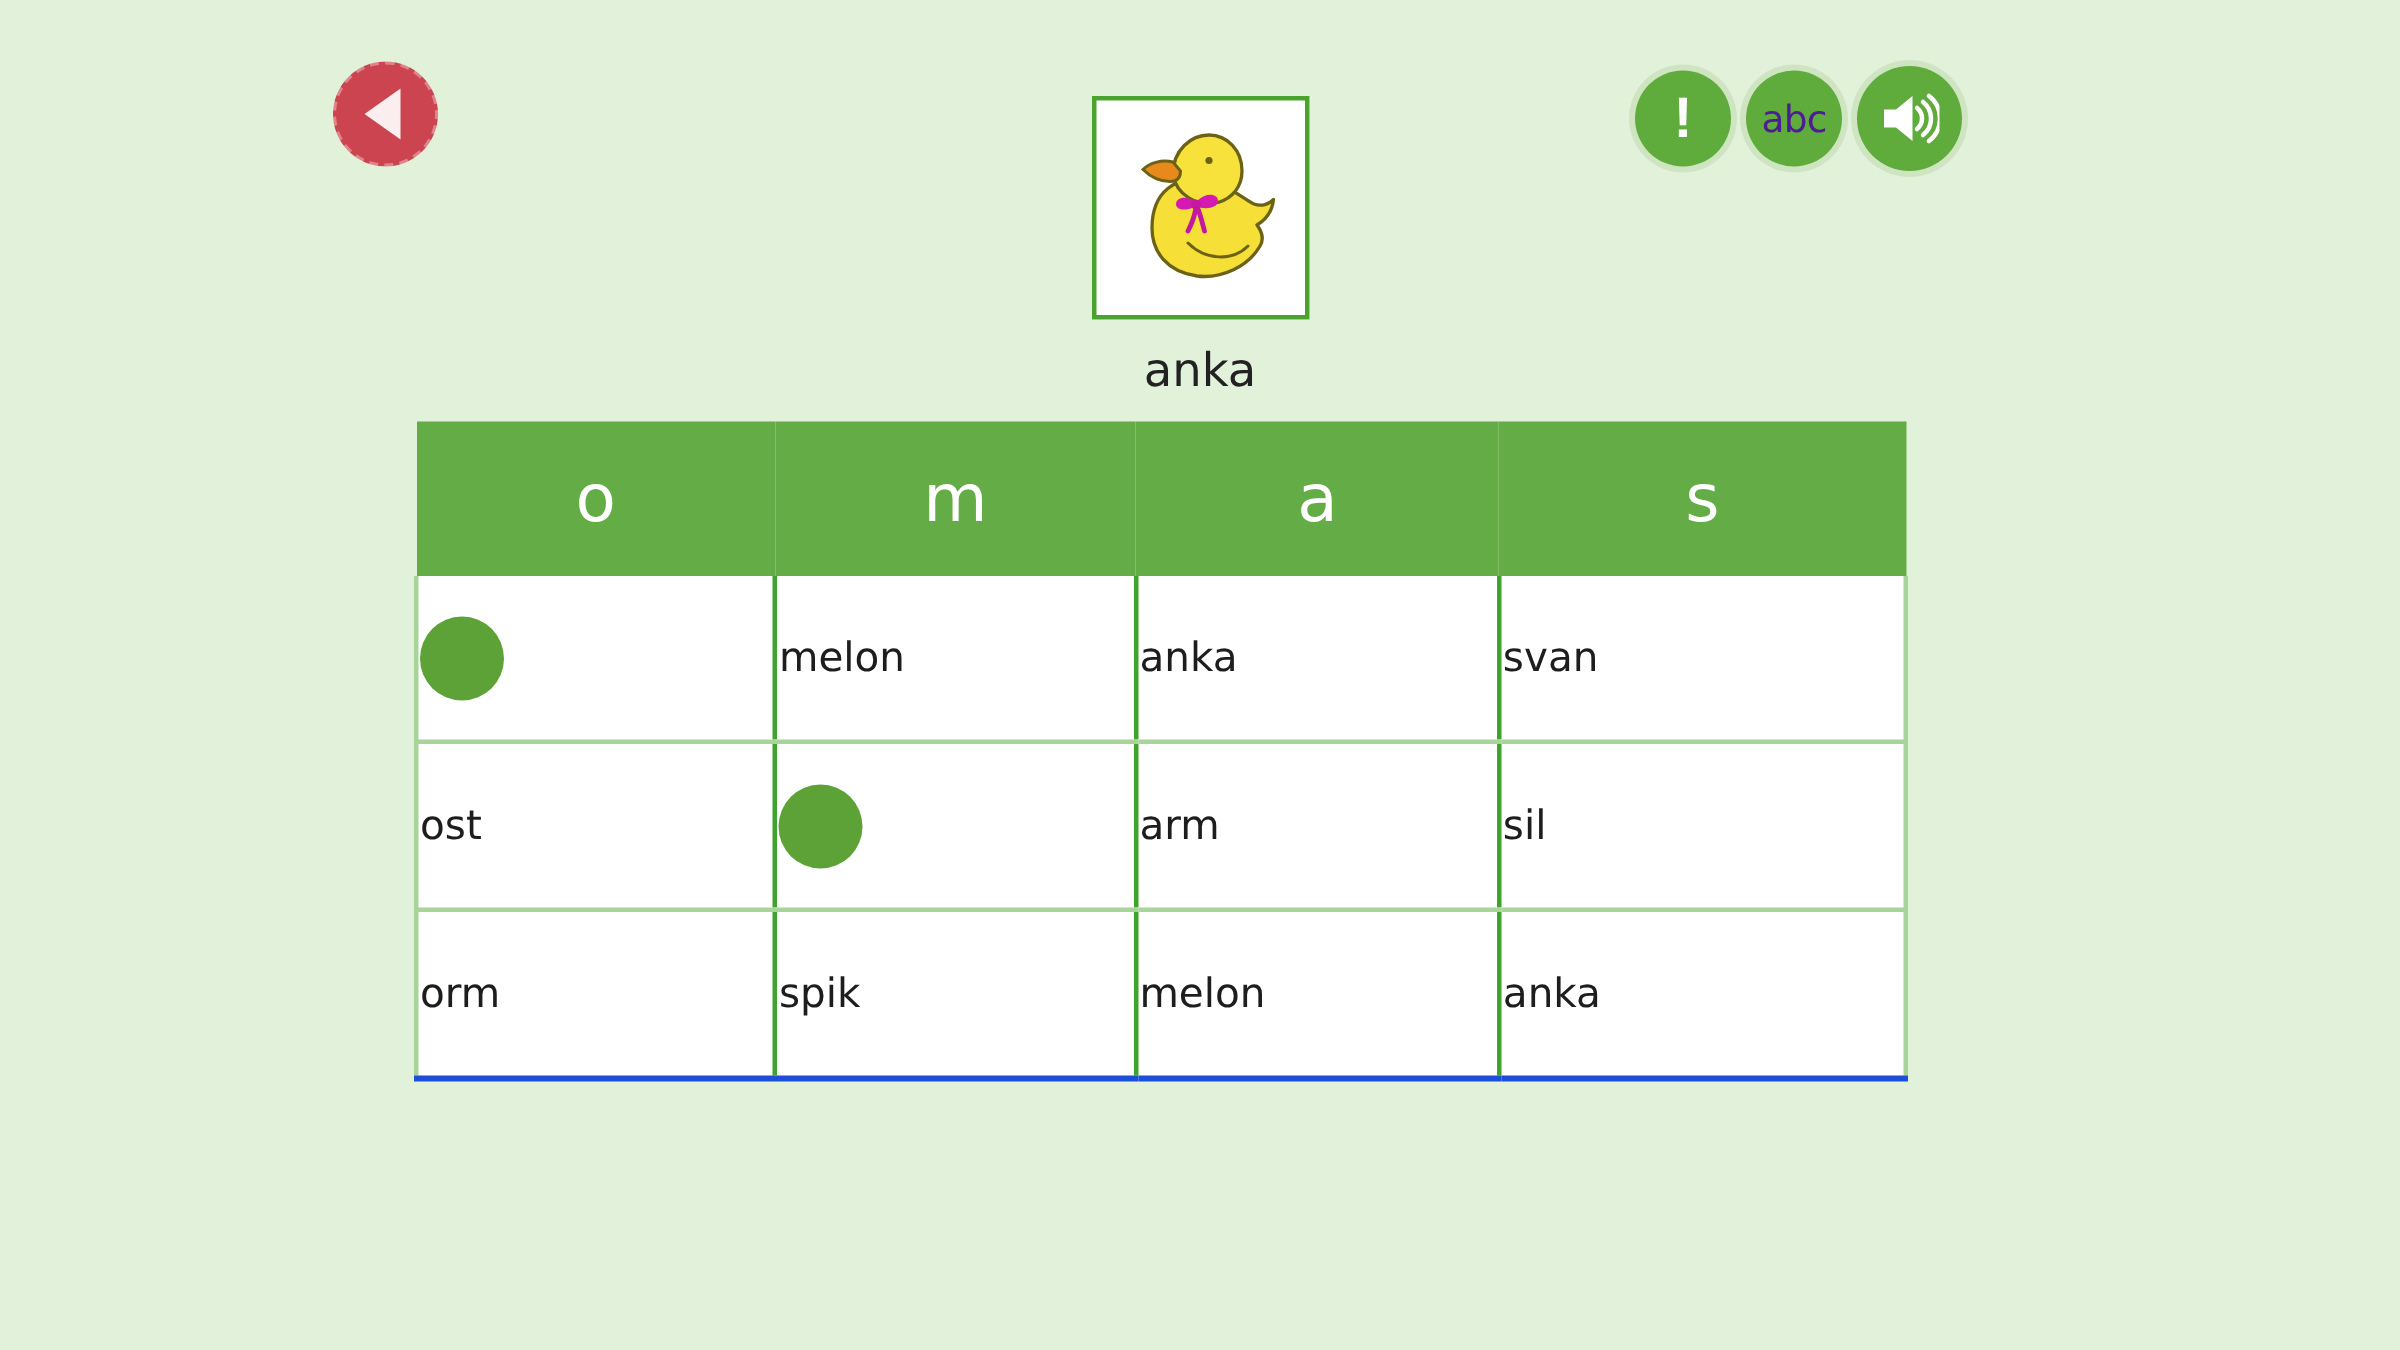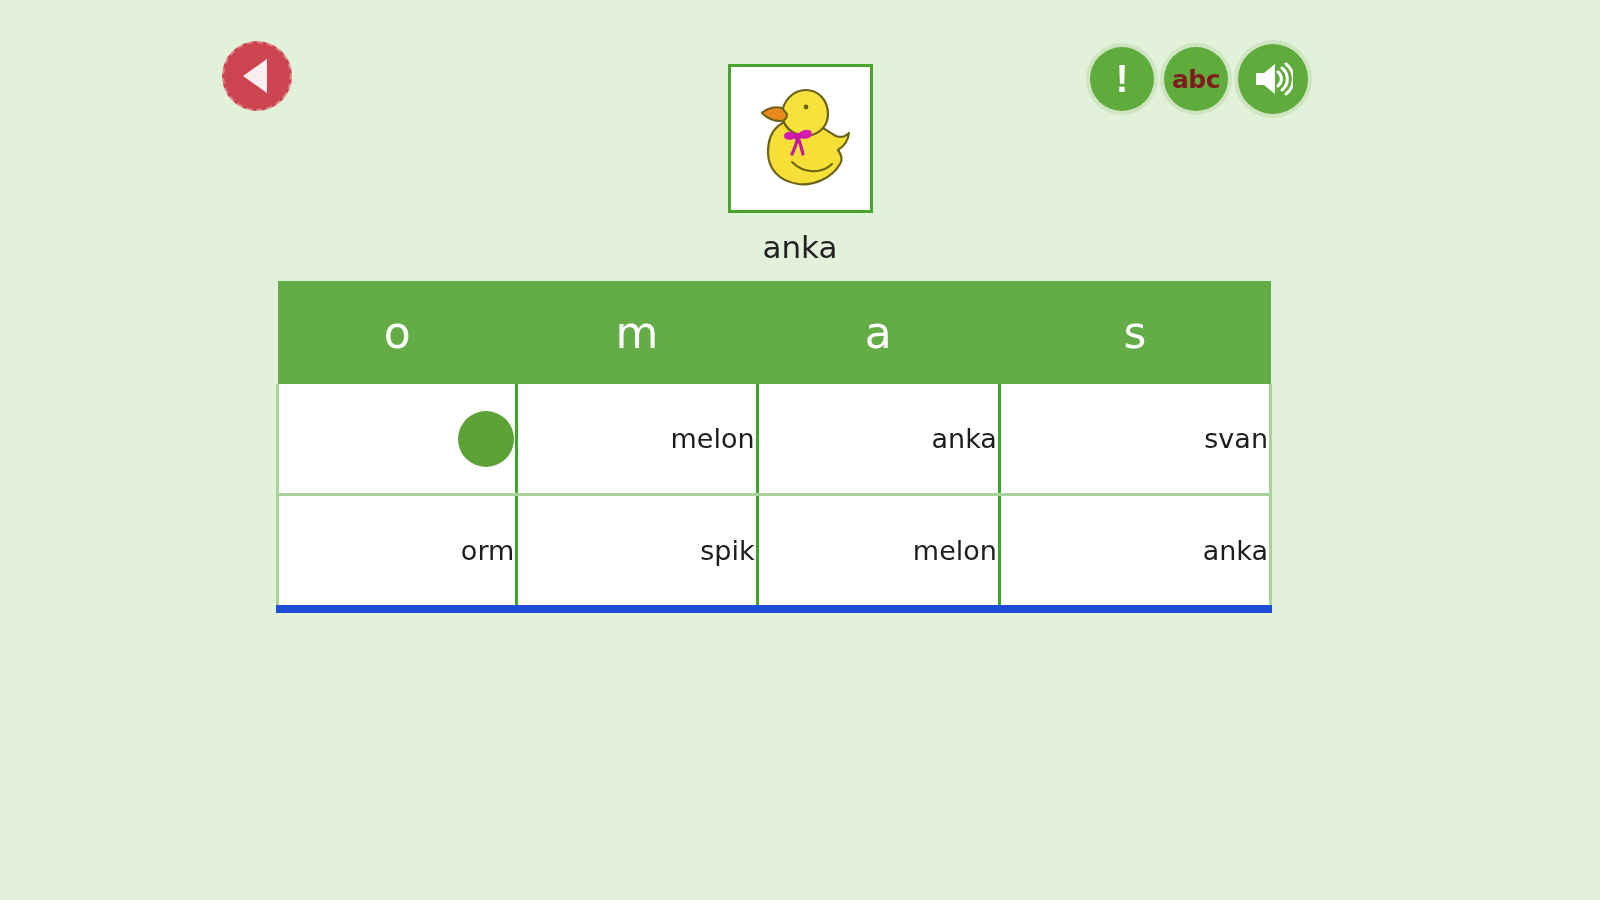--- a/index.html
+++ b/index.html
@@ -64,23 +64,23 @@
   }
   .round-btn.big { width: 70px; height: 70px; }
   .excl {
     color: #fff;
     font-size: 38px;
     font-weight: bold;
     line-height: 1;
     font-family: "Liberation Sans", sans-serif;
   }
   .abc {
-    color: #7f1d1d;
+    color: #4c1d95;
     font-size: 25px;
-    font-weight: bold;
+    font-weight: normal;
     letter-spacing: -0.5px;
     font-family: "DejaVu Sans", sans-serif;
   }
   
   .prompt {
     position: absolute;
     left: 0;
     right: 0;
     top: 64px;
     display: flex;
@@ -122,31 +122,31 @@
     font-size: 44px;
     font-weight: normal;
     height: 101px;
     text-align: center;
     border: none;
     font-family: "DejaVu Sans", sans-serif;
   }
   table.grid td {
     background: #ffffff;
     height: 107px;
-    text-align: right;
+    text-align: left;
     vertical-align: middle;
     font-size: 27px;
     color: #1d1d1d;
     border-left: 3px solid #3ea42c;
     border-bottom: 3px solid #a8d49a;
     font-family: "DejaVu Sans", sans-serif;
   }
   table.grid td:first-child { border-left: 3px solid #a8d49a; }
   table.grid td:last-child { border-right: 3px solid #a8d49a; }
-  table.grid tr:last-child td { border-bottom: 8px solid #1d4ed8; }
+  table.grid tr:last-child td { border-bottom: 4px solid #1d4ed8; }
   .dot {
     display: inline-block;
     width: 56px;
     height: 56px;
     border-radius: 50%;
     background: #5ca236;
     vertical-align: middle;
   }
   .cell-btn { cursor: pointer; }
 </style>
@@ -222,20 +222,26 @@
         </tr>
       </thead>
       <tbody>
         <tr>
           <td class="cell-btn"><span class="dot"></span></td>
           <td class="cell-btn">melon</td>
           <td class="cell-btn">anka</td>
           <td class="cell-btn">svan</td>
         </tr>
         <tr>
+          <td class="cell-btn">ost</td>
+          <td class="cell-btn"><span class="dot"></span></td>
+          <td class="cell-btn">arm</td>
+          <td class="cell-btn">sil</td>
+        </tr>
+        <tr>
           <td class="cell-btn">orm</td>
           <td class="cell-btn">spik</td>
           <td class="cell-btn">melon</td>
           <td class="cell-btn">anka</td>
         </tr>
       </tbody>
     </table>
   </div>
 
 </div>

